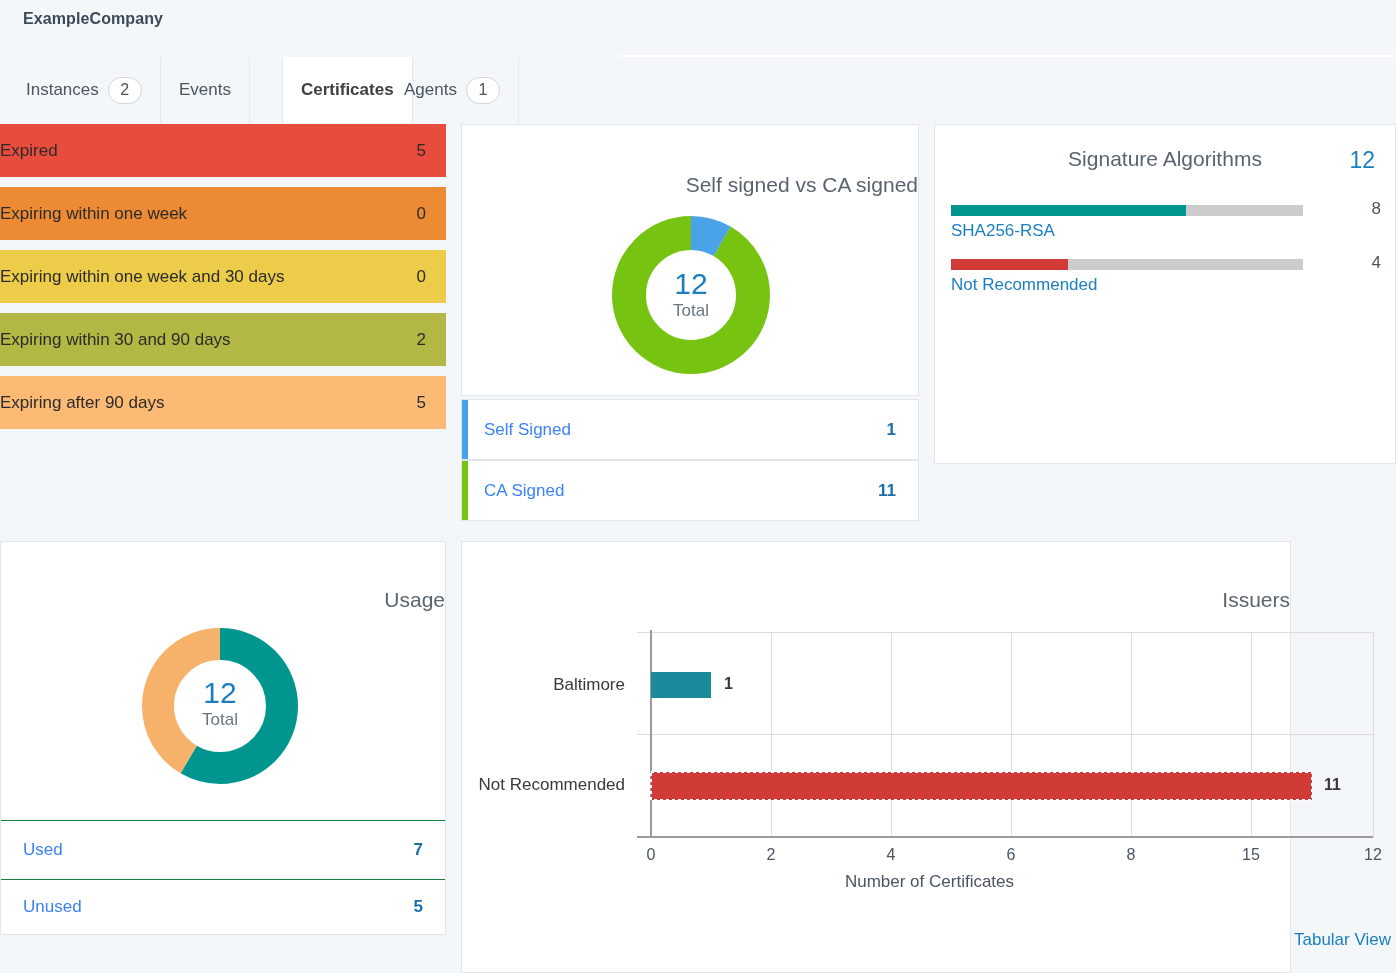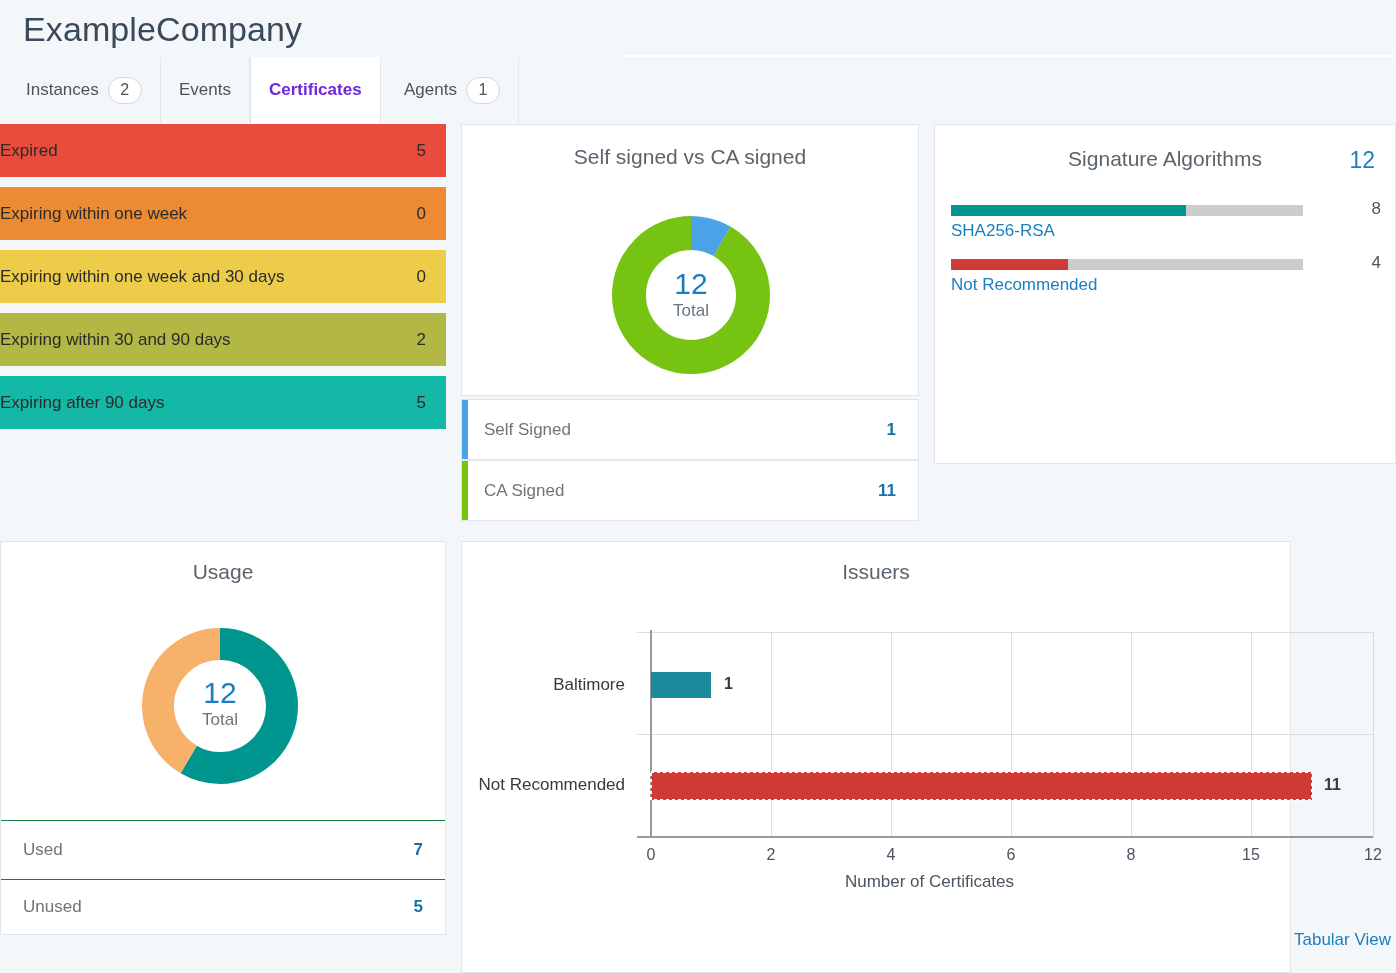--- a/index.html
+++ b/index.html
@@ -15,22 +15,22 @@
   
   #app-header {
     position: absolute;
     left: 0; top: 0;
     width: 1396px; height: 56px;
     background: #f4f7fa;
   }
   #company-title {
     position: absolute;
     left: 23px; top: 10px;
-    font-size: 34px;
-    font-weight: normal;
+    font-size: 16px;
+    font-weight: bold;
     color: #3b4a5a;
     letter-spacing: 0.1px;
   }
   #header-rule {
     position: absolute;
     left: 620px; top: 55px;
     width: 776px; height: 2px;
     background: #ffffff;
   }
 
@@ -49,23 +49,24 @@
     gap: 9px;
     padding: 0 18px;
     font-size: 17px;
     color: #4a5561;
     cursor: pointer;
     border-right: 1px solid #e3e8ee;
   }
   .tab.active {
     background: #ffffff;
     font-weight: bold;
-    color: #6d28d9;
+    color: #404040;
     border-right: 1px solid #e3e8ee;
     border-left: 1px solid #e3e8ee;
+    margin-left: 32px;
   }
   .tab-badge {
     display: inline-flex;
     align-items: center;
     justify-content: center;
     min-width: 34px; height: 27px;
     padding: 0 7px;
     border: 1px solid #cfd6de;
     border-radius: 14px;
     background: #ffffff;
@@ -78,24 +79,25 @@
   #tab-certificates { left: 250px; }
   #tab-agents    { left: 386px; }
 
   
   .card {
     position: absolute;
     background: #ffffff;
     border: 1px solid #e1e6ec;
   }
   .card-title {
-    text-align: center;
+    text-align: right;
     font-size: 21px;
     color: #5a646e;
     font-weight: normal;
+    margin-top: 28px;
   }
 
   
   #expiry-panel {
     position: absolute;
     left: 0; top: 124px;
     width: 446px; height: 305px;
   }
   .expiry-bar {
     position: absolute;
@@ -143,21 +145,21 @@
     border-top: 1px solid #15803d;
     cursor: pointer;
   }
   .legend-accent {
     position: absolute;
     left: 0; top: 0;
     width: 6px; height: 100%;
   }
   .legend-label {
     font-size: 17px;
-    color: #737373;
+    color: #3b82f6;
     padding-left: 22px;
   }
   .legend-value {
     font-size: 17px;
     color: #1a6fa8;
     font-weight: bold;
     padding-right: 22px;
   }
 
   
@@ -271,21 +273,21 @@
       <span class="expiry-count">0</span>
     </div>
     <div class="expiry-bar" style="top: 126px; background: rgb(237, 204, 74);">
       <span class="expiry-label">Expiring within one week and 30 days</span>
       <span class="expiry-count">0</span>
     </div>
     <div class="expiry-bar" style="top: 189px; background: rgb(179, 183, 67);">
       <span class="expiry-label">Expiring within 30 and 90 days</span>
       <span class="expiry-count">2</span>
     </div>
-    <div class="expiry-bar" style="top: 252px; background: #14b8a6;">
+    <div class="expiry-bar" style="top: 252px; background: #fdba74;">
       <span class="expiry-label">Expiring after 90 days</span>
       <span class="expiry-count">5</span>
     </div>
   </div>
 
 <div class="card" id="selfsigned-card" style="left:461px; top:124px; width:458px; height:272px;">
   <div class="card-title" style="position:absolute; left:0; top:20px; width:100%;">Self signed vs CA signed</div>
 
   <div class="donut-wrap" id="selfsigned-donut" style="left:149px; top:90px; width:160px; height:160px;">
     <svg width="160" height="160" viewBox="0 0 160 160">

